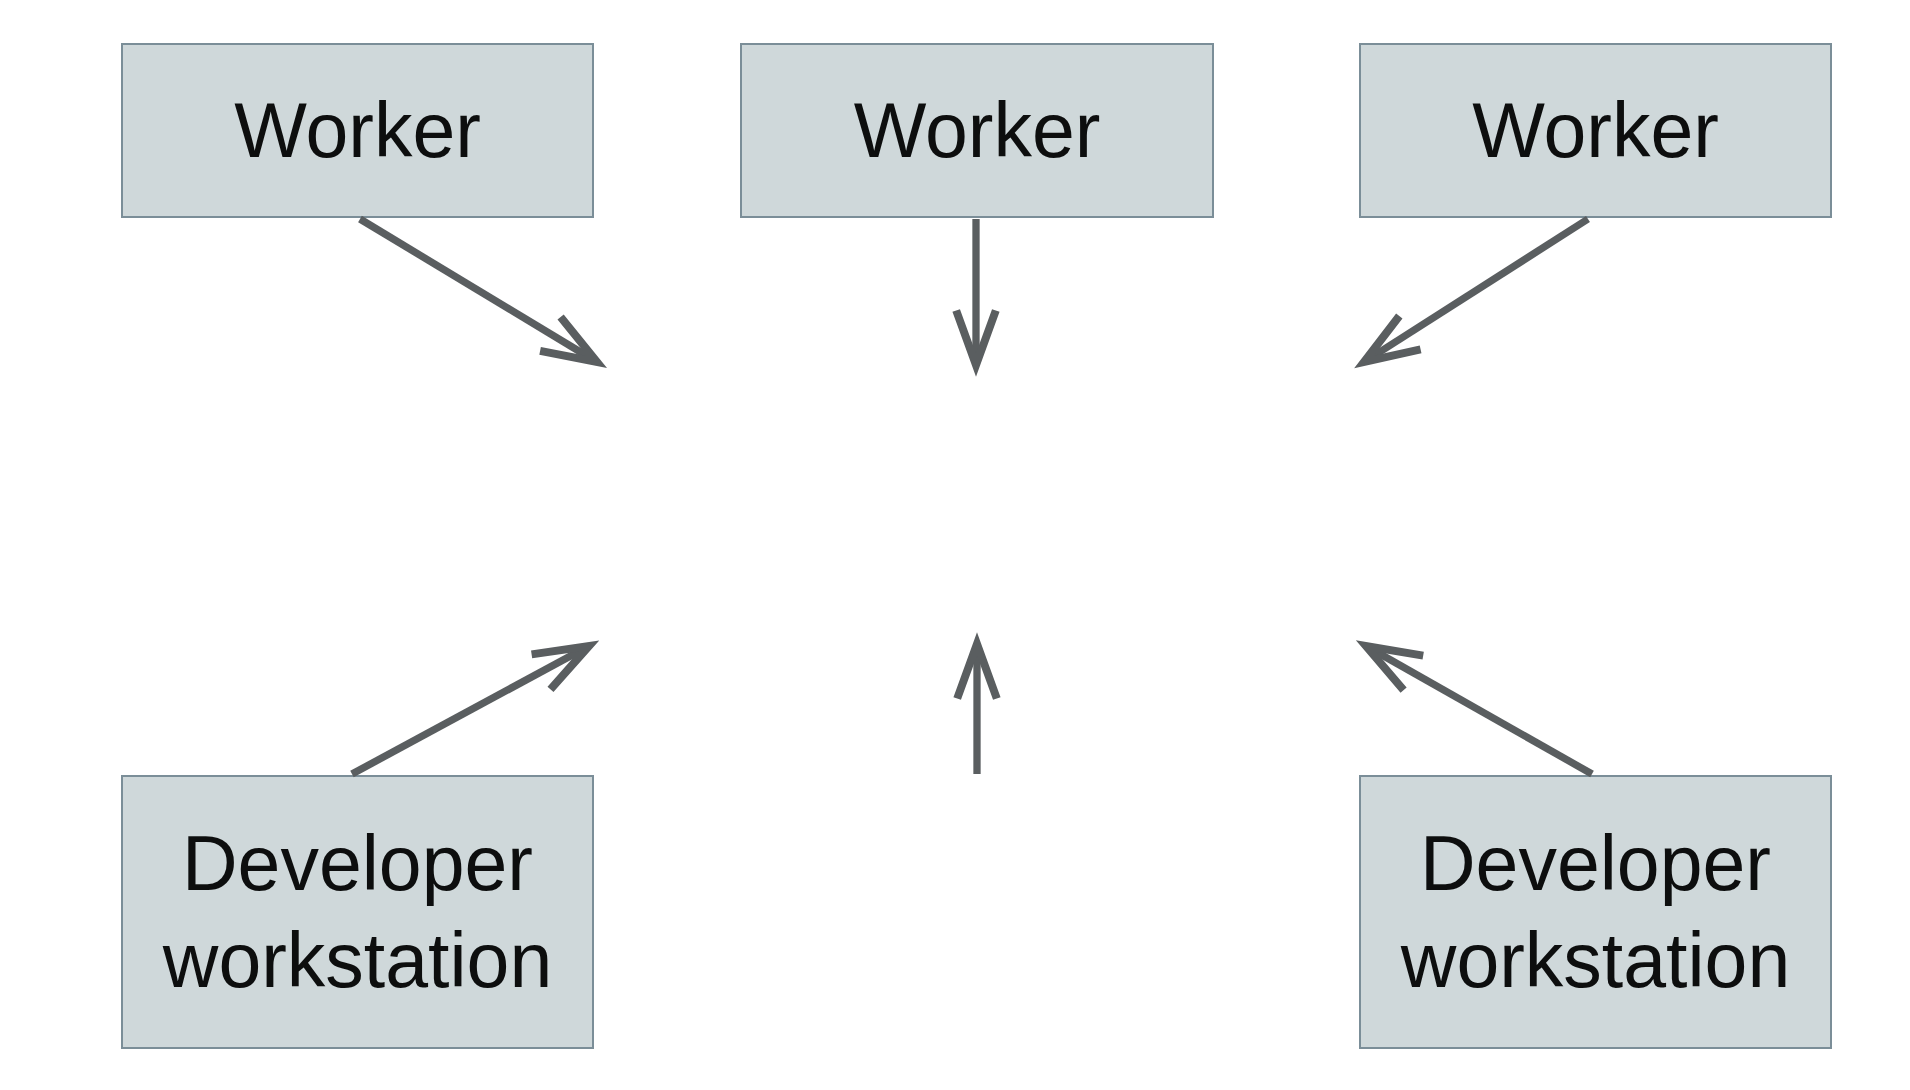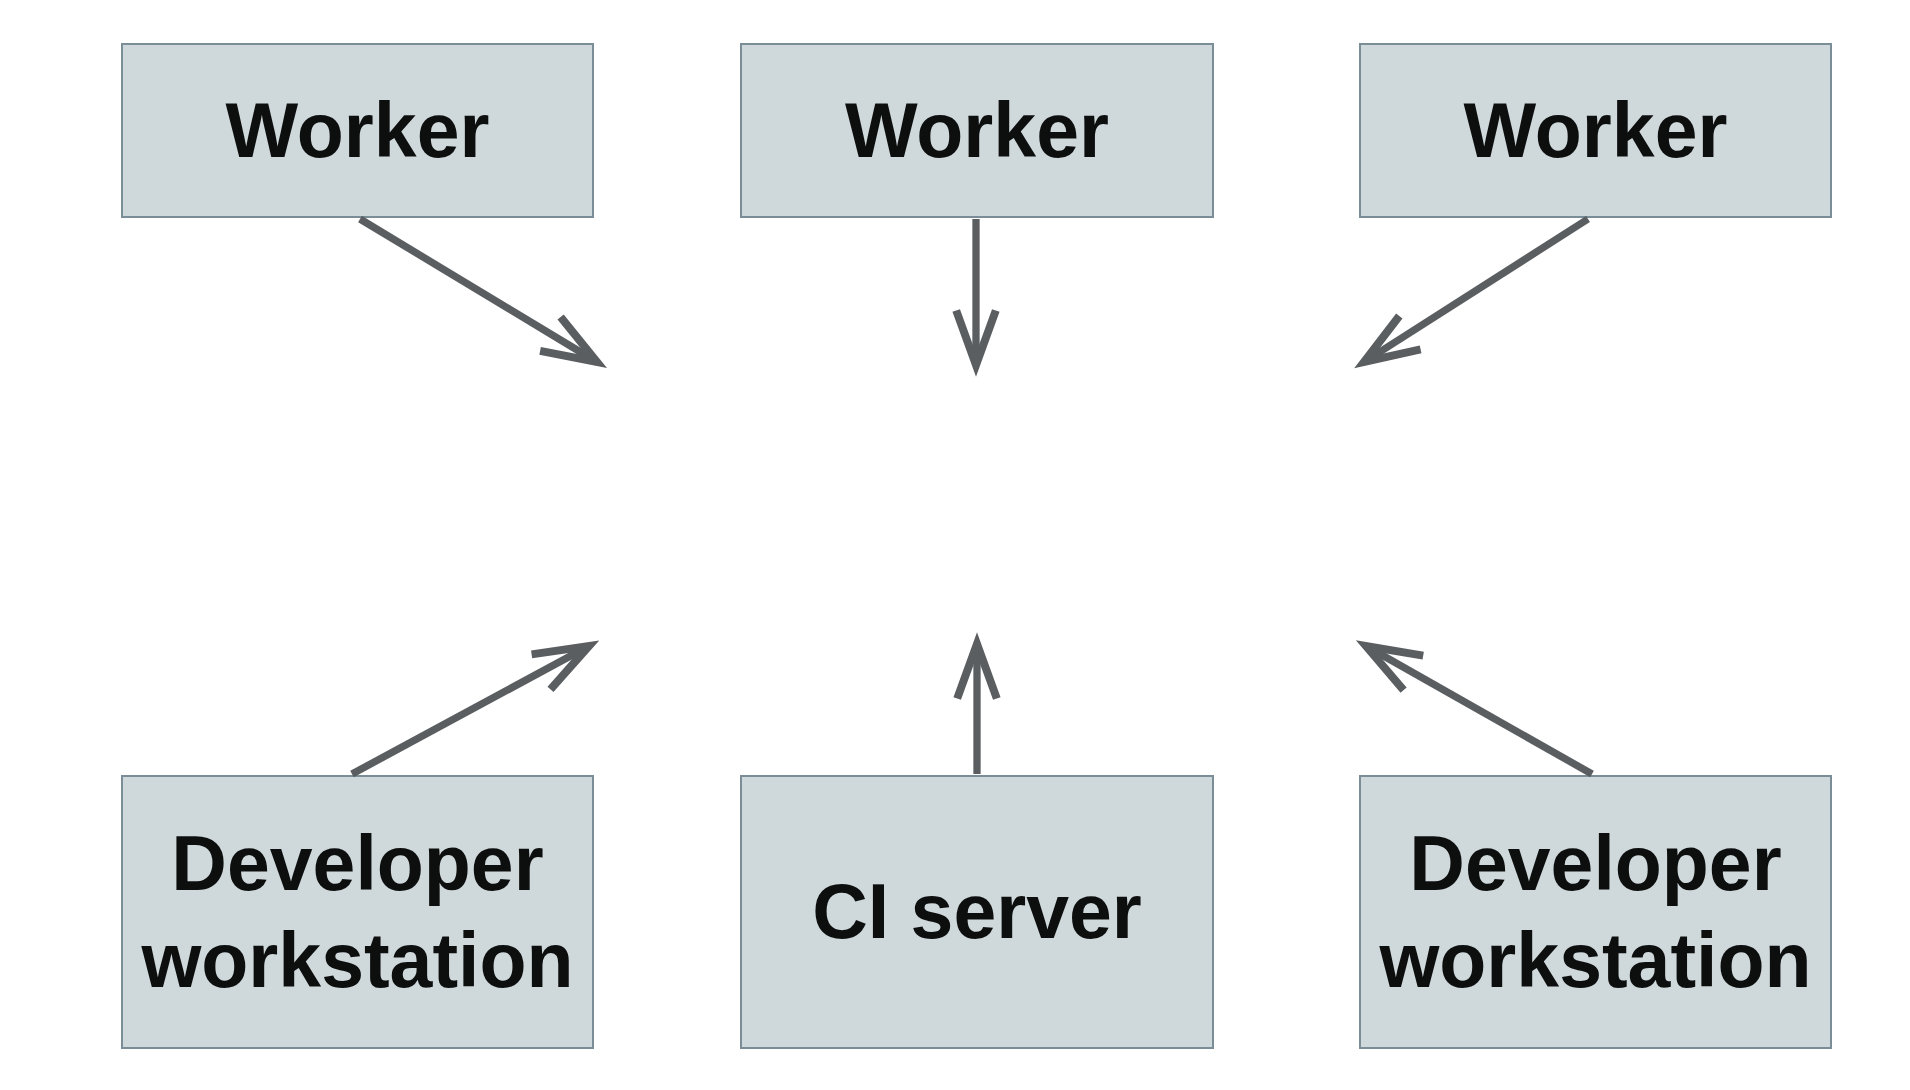--- a/index.html
+++ b/index.html
@@ -3,21 +3,20 @@
 <meta charset="utf-8">
 <style>
   html,body{margin:0;padding:0;background:#ffffff;}
   .canvas{
     position:relative;
     width:1910px;
     height:1090px;
     background:var(--bg,#ffffff);
     font-family:"Liberation Sans","DejaVu Sans",sans-serif;
     overflow:hidden;
-    font-weight:bold;
   }
   .node{
     position:absolute;
     box-sizing:border-box;
     background:var(--node-fill,#cfd8da);
     border:2px solid var(--node-border,#7b8e98);
     display:flex;
     align-items:center;
     justify-content:center;
     text-align:center;
@@ -56,23 +55,20 @@
 
   <div class="node" id="n-worker-3">
     <span>Worker</span>
   </div>
 
 
   <div class="node" id="n-dev-1">
     <span>Developer workstation</span>
   </div>
 
-  <div class="node" id="n-ci-server">
-    <span>CI server</span>
-  </div>
 
   <div class="node" id="n-dev-2">
     <span>Developer workstation</span>
   </div>
 
   <svg class="arrow-layer" viewBox="0 0 1910 1090" xmlns="http://www.w3.org/2000/svg">
       <path d="M360,219 L597,362" fill="none" stroke="#5a5e60" stroke-width="7.3"></path>
       <path d="M540.1,350.8 L597,362 L560.6,316.9" fill="none" stroke="#5a5e60" stroke-width="8"></path>
       <path d="M976,219 L976,365" fill="none" stroke="#5a5e60" stroke-width="7.3"></path>
       <path d="M956.2,310.5 L976,365 L995.8,310.5" fill="none" stroke="#5a5e60" stroke-width="8"></path>

